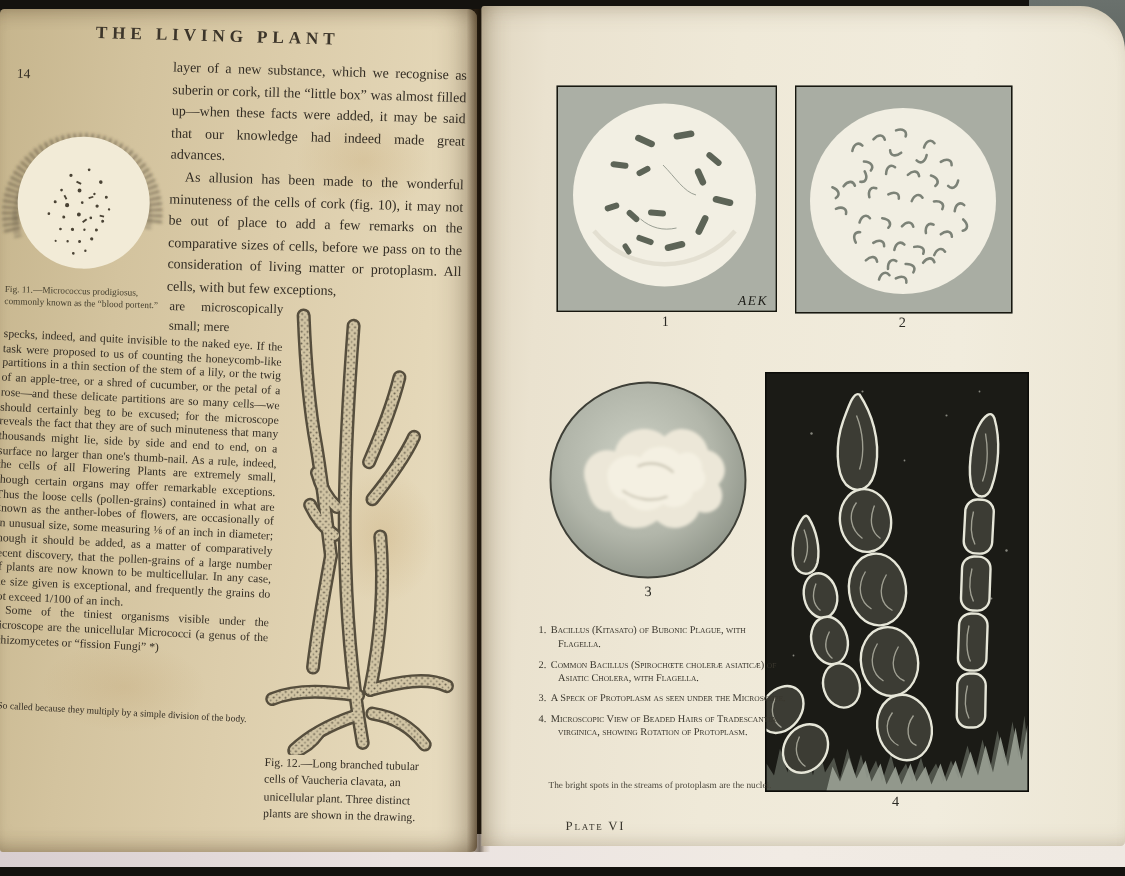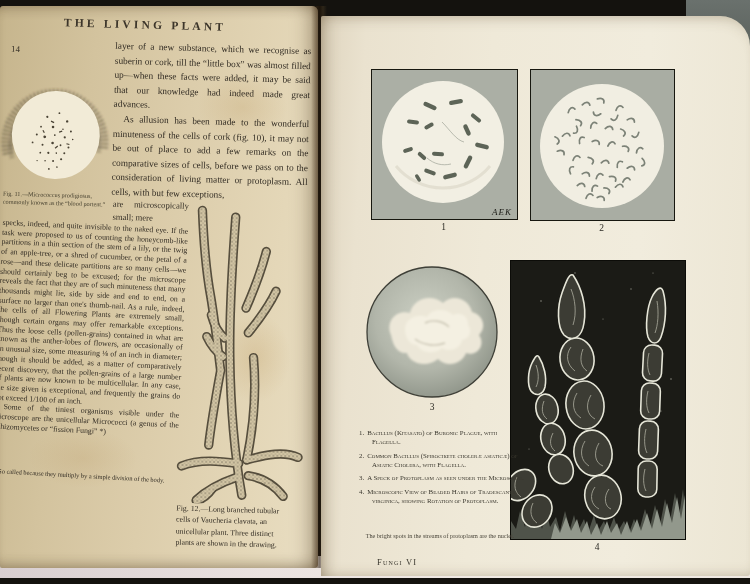--- a/index.html
+++ b/index.html
@@ -42,21 +42,21 @@
   .fig12{position:absolute;left:186px;top:184px;width:132px;height:308px;}
   .fig12-cap{position:absolute;left:190px;top:492px;width:118px;font-size:7.8px;line-height:11.4px;
       text-align:left;}
 
   
   .gutter{position:absolute;left:311px;top:6px;width:16px;height:562px;
       background:linear-gradient(90deg,rgba(60,40,18,0) 0%,rgba(60,40,18,.45) 38%,
                  rgba(35,22,8,.55) 55%,rgba(120,95,55,.25) 75%,rgba(60,40,18,0) 100%);}
 
   
-  .page-right{position:absolute;left:321px;top:16px;width:429px;height:560px;overflow:hidden;
+  .page-right{position:absolute;left:321px;top:4px;width:429px;height:560px;overflow:hidden;
       background:linear-gradient(93deg,#dfd5bf 0%,#eae2cf 10%,#efe9d8 38%,#f1ecdd 72%,#ece6d4 100%);
       border-radius:2px 30px 3px 0;
       box-shadow:inset 12px 0 16px -10px rgba(90,70,40,.45),
                  inset 0 12px 14px -10px rgba(90,70,40,.25),
                  inset 0 -10px 14px -10px rgba(90,70,40,.22);}
   .panel{position:absolute;border:1.5px solid #17170f;background:#abafa5;}
   .panel svg{display:block;}
   .initials{position:absolute;right:5px;bottom:2px;font-size:9px;font-style:italic;
       letter-spacing:1px;color:#20201b;}
   .fig-label{position:absolute;font-size:9.5px;color:#2b2a24;text-align:center;}
@@ -359,15 +359,15 @@
     </div>
     <div class="fig-label" style="left:189px;top:526px;width:174px">4</div>
 
     <div class="plate-captions">
       <div class="cap-item"><span class="cap-num">1.</span><span>Bacillus (Kitasato) of Bubonic Plague, with Flagella.</span></div>
       <div class="cap-item"><span class="cap-num">2.</span><span>Common Bacillus (Spirochœte choleræ asiaticæ) of Asiatic Cholera, with Flagella.</span></div>
       <div class="cap-item"><span class="cap-num">3.</span><span>A Speck of Protoplasm as seen under the Microscope.</span></div>
       <div class="cap-item"><span class="cap-num">4.</span><span>Microscopic View of Beaded Hairs of Tradescantia virginica, showing Rotation of Protoplasm.</span></div>
     </div>
     <div class="plate-note">The bright spots in the streams of protoplasm are the nuclei.</div>
-    <div class="plate-label">Fungi VI</div>
+    <div class="plate-label">Plate VI</div>
   </div>
 </div>
 
 </body></html>

